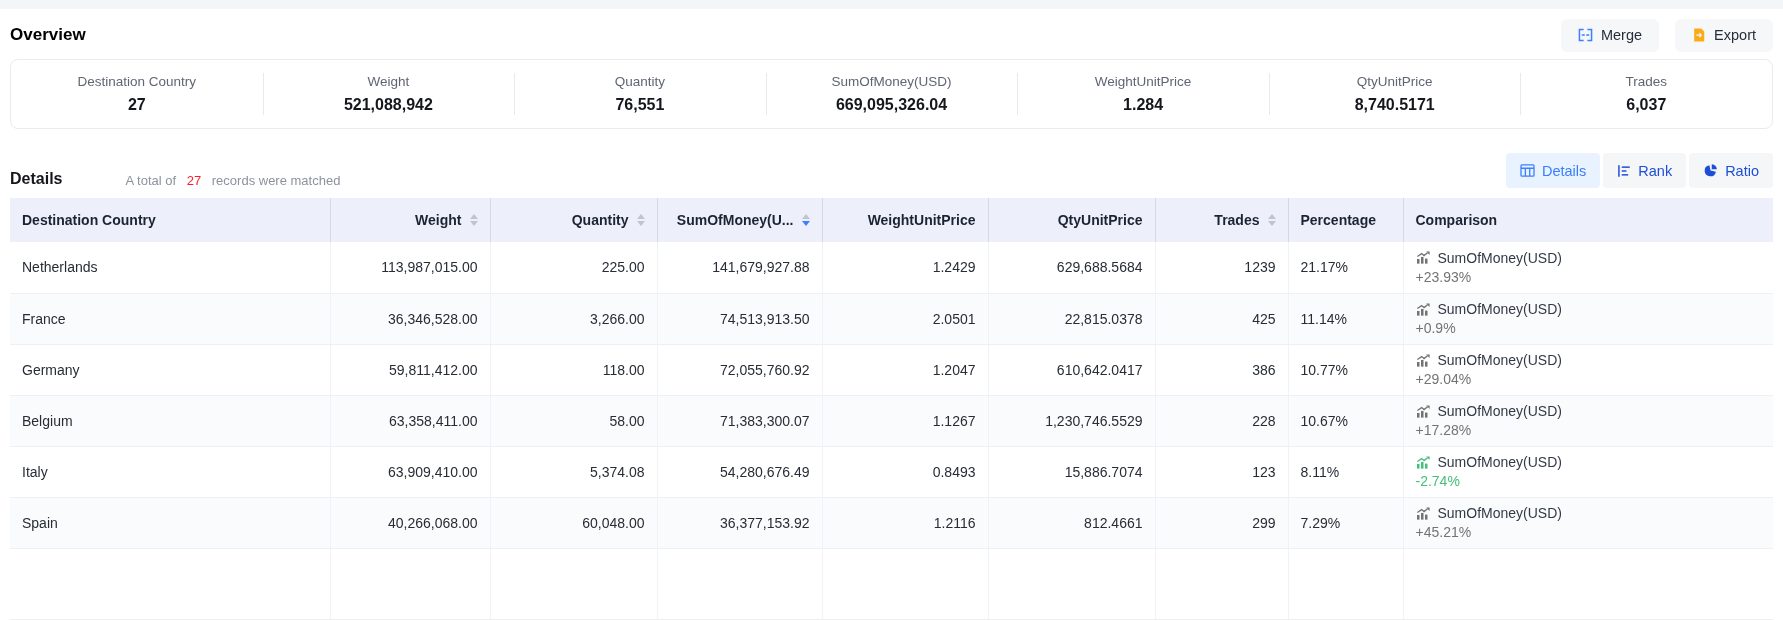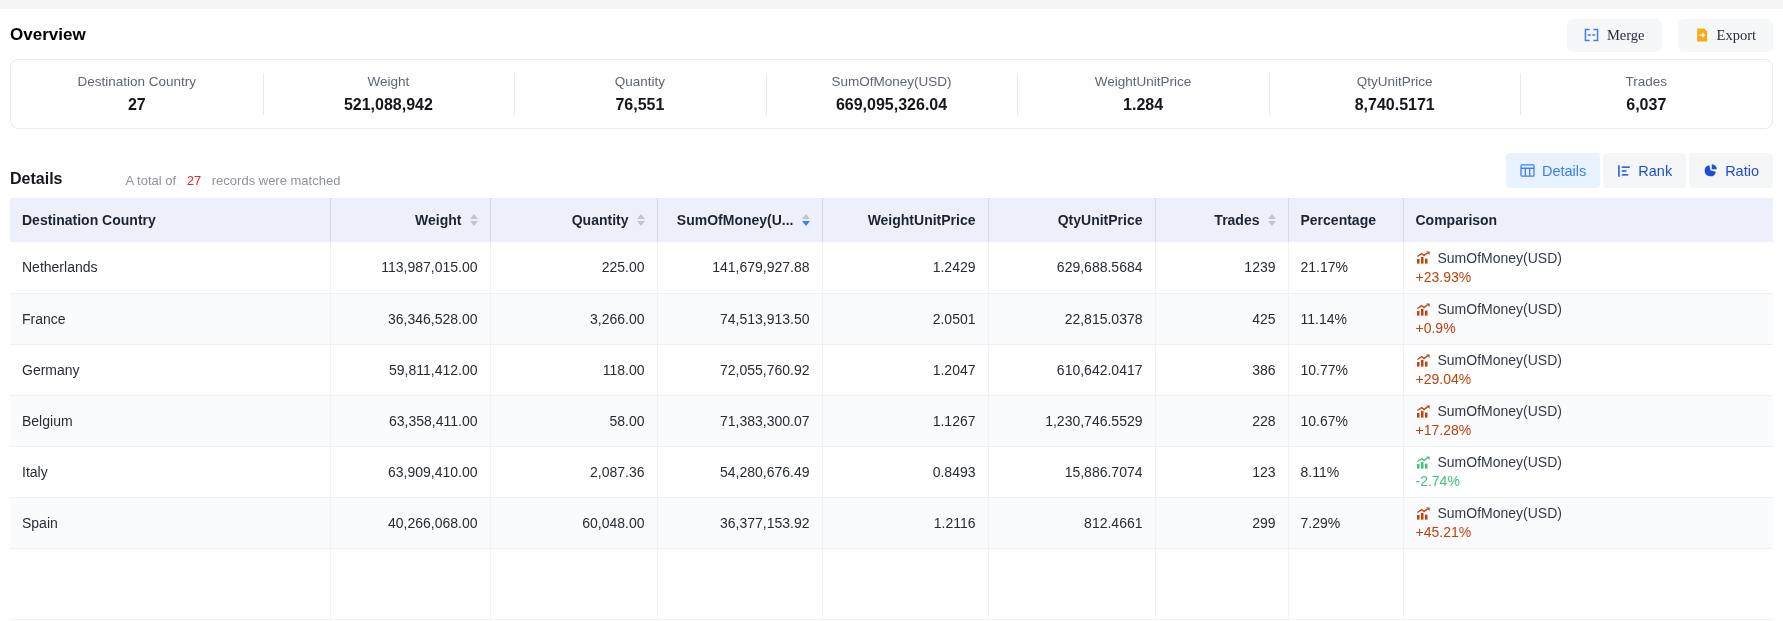--- a/index.html
+++ b/index.html
@@ -7,21 +7,21 @@
     font-family:"Liberation Sans", sans-serif; color:#1f242e; }
   .top-strip { height:9px; background:#f4f5f7; }
   .content { padding:0 10px; }
 
   
   .page-header { display:flex; justify-content:space-between; align-items:center;
     height:34px; margin:9px 0 7px; }
   .page-title { font-size:17px; font-weight:700; color:#000000; }
   .tool-btn { display:inline-flex; align-items:center; gap:8px; height:33px;
     padding:0 17px; background:#f6f7f9; border:none; border-radius:6px;
-    font-size:14.5px; color:#272e3b; cursor:pointer; font-family:Liberation Serif, serif; }
+    font-size:14.5px; color:#272e3b; cursor:pointer; font-family:Liberation Sans, sans-serif; }
   .tool-btns { display:flex; gap:16px; }
   .icon-blue { color:#3d7fff; display:inline-flex; }
   .icon-orange { color:#fbab18; display:inline-flex; }
 
   
   .stats-card { display:flex; align-items:stretch; height:70px; border:1px solid #e9ebf0;
     border-radius:8px; margin-bottom:23px; background:#fff; }
   .stat { flex:1; display:flex; flex-direction:column; justify-content:center;
     align-items:center; gap:7px; position:relative; }
   .stat + .stat::before { content:""; position:absolute; left:0; top:13px; bottom:13px;
@@ -58,21 +58,21 @@
   .sorter { display:inline-flex; flex-direction:column; gap:2px; margin-left:2px; }
   .cu { width:0; height:0; border-left:4px solid transparent; border-right:4px solid transparent;
     border-bottom:5px solid #bfc4cd; }
   .cd { width:0; height:0; border-left:4px solid transparent; border-right:4px solid transparent;
     border-top:5px solid #bfc4cd; }
   .cd.active { border-top-color:#3d7fff; }
 
   .cmp { display:flex; flex-direction:column; gap:3px; padding:6px 0; }
   .cmp-top { display:flex; align-items:center; gap:7px; color:#333a47; }
   .cmp-icon { display:inline-flex; }
-  .cmp.up .cmp-icon, .cmp.up .cmp-change { color:#c2410c; }
+  .cmp.up .cmp-icon, .cmp.up .cmp-change { color:#737373; }
   .cmp.down .cmp-icon, .cmp.down .cmp-change { color:#45c07c; }
 
   tr.filler td { height:71px; background:#fff; }
 </style>
 </head>
 <body>
 
 <div class="top-strip"></div>
 <div class="content">
 
@@ -359,21 +359,21 @@
             <span class="cmp-metric">SumOfMoney(USD)</span>
               </span>
             <span class="cmp-change">+17.28%</span>
           </div>
         </td>
       </tr>
 
       <tr>
         <td class="c-left">Italy</td>
         <td class="c-num">63,909,410.00</td>
-        <td class="c-num">2,087.36</td>
+        <td class="c-num">5,374.08</td>
         <td class="c-num">54,280,676.49</td>
         <td class="c-num">0.8493</td>
         <td class="c-num">15,886.7074</td>
         <td class="c-num">123</td>
         <td class="c-left">8.11%</td>
         <td class="c-left">
           <div class="cmp down">
               <span class="cmp-top">
             <span class="cmp-icon">
               <svg width="15" height="13" viewBox="0 0 16 14" fill="currentColor">

